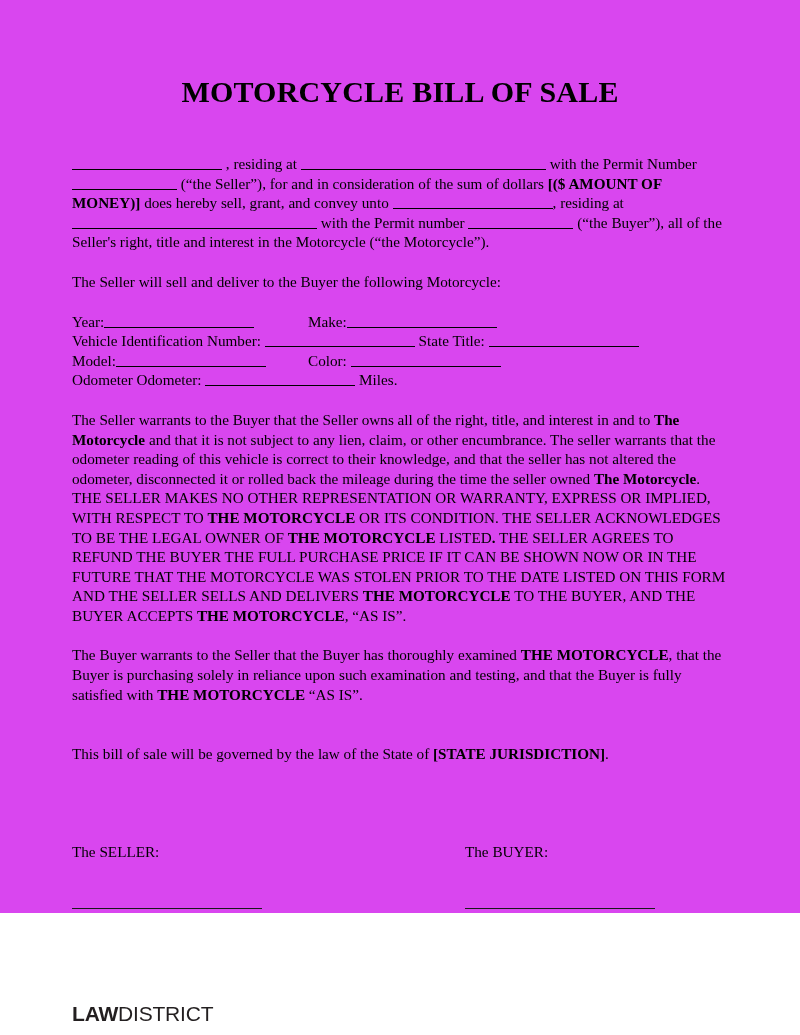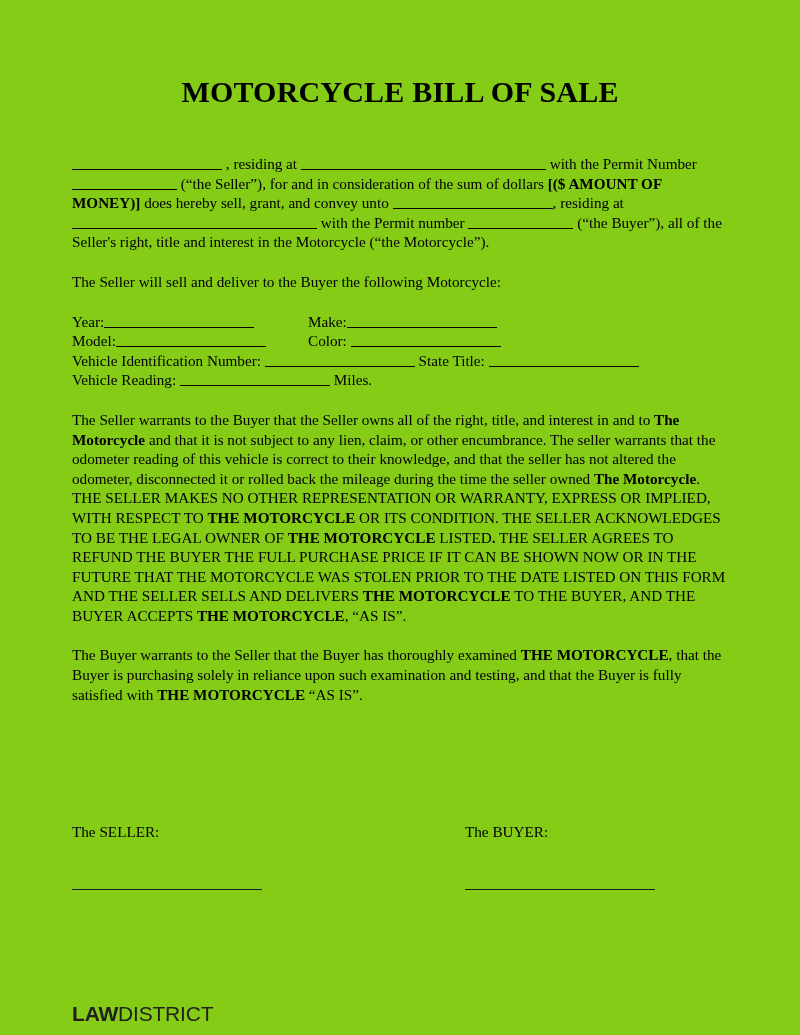--- a/index.html
+++ b/index.html
@@ -12,22 +12,22 @@
     height: 1035px;
     font-family: "Liberation Serif", "DejaVu Serif", serif;
     color: #000000;
     position: relative;
     overflow: hidden;
   }
   .page {
     position: absolute;
     left: 0; top: 0;
     width: 800px;
-    height: 1035px;
-    background: #84cc16;
+    height: 913px;
+    background: #d946ef;
   }
   .content {
     position: absolute;
     left: 72px;
     top: 0;
     width: 656px;
   }
 
   
   .doc-title {
@@ -122,43 +122,44 @@
     <div class="gap-3"></div>
 
     <p class="para">The Seller will sell and deliver to the Buyer the following Motorcycle:</p>
 
     <div class="gap-3"></div>
 
     <div class="veh">
       <div class="veh-row">
         <span class="veh-col1"><span>Year:</span><span class="blank b-150"></span></span><span><span>Make:</span><span class="blank b-150"></span></span>
       </div>
+      <div class="veh-row"><span class="veh-lbl">Vehicle Identification Number:</span> <span class="blank b-150"></span> <span class="veh-lbl">State Title:</span> <span class="blank b-150"></span>
+      </div>
       <div class="veh-row">
         <span class="veh-col1"><span>Model:</span><span class="blank b-150"></span></span><span><span>Color:</span> <span class="blank b-150"></span></span>
       </div>
-      <div class="veh-row"><span class="veh-lbl">Vehicle Identification Number:</span> <span class="blank b-150"></span> <span class="veh-lbl">State Title:</span> <span class="blank b-150"></span>
-      </div>
-      <div class="veh-row"><span class="veh-lbl">Vehicle Reading:</span> <span class="blank b-150"></span> <span>Miles.</span>
+      <div class="veh-row"><span class="veh-lbl">Odometer Odometer:</span> <span class="blank b-150"></span> <span>Miles.</span>
       </div>
     </div>
 
     <div class="gap-3"></div>
 
     <p class="para"><span>The Seller warrants to the Buyer that the Seller owns all of the right, title, and interest in and to</span> <b>The Motorcycle</b> <span>and that it is not subject to any lien, claim, or other encumbrance. The seller warrants that the odometer reading of this vehicle is correct to their knowledge, and that the seller has not altered the odometer, disconnected it or rolled back the mileage during the time the seller owned</span> <b>The Motorcycle</b><span>.</span>
       <span>THE SELLER MAKES NO OTHER REPRESENTATION OR WARRANTY, EXPRESS OR IMPLIED, WITH RESPECT TO</span> <b>THE MOTORCYCLE</b> <span>OR ITS CONDITION. THE SELLER ACKNOWLEDGES TO BE THE LEGAL OWNER OF</span> <b>THE MOTORCYCLE</b> <span>LISTED</span><b>.</b> <span>THE SELLER AGREES TO REFUND THE BUYER THE FULL PURCHASE PRICE IF IT CAN BE SHOWN NOW OR IN THE FUTURE THAT THE MOTORCYCLE WAS STOLEN PRIOR TO THE DATE LISTED ON THIS FORM AND THE SELLER SELLS AND DELIVERS</span> <b>THE MOTORCYCLE</b> <span>TO THE BUYER, AND THE BUYER ACCEPTS</span> <b>THE MOTORCYCLE</b><span>, “AS IS”.</span></p>
 
     <div class="gap-3"></div>
 
     <p class="para"><span>The Buyer warrants to the Seller that the Buyer has thoroughly examined</span> <b>THE MOTORCYCLE</b><span>, that the Buyer is purchasing solely in reliance upon such examination and testing, and that the Buyer is fully satisfied with</span> <b>THE MOTORCYCLE</b> <span>“AS IS”.</span></p>
 
     <div class="gap-3"></div>
 
 
     <div class="gap-3"></div>
 
+    <p class="para"><span>This bill of sale will be governed by the law of the State of</span> <b>[STATE JURISDICTION]</b><span>.</span></p>
 
     <div class="gap-3"></div>
 
 
     <div class="gap-3"></div>
 
     <div class="sig-head"><span class="sig-col-a">The SELLER:</span><span>The BUYER:</span>
     </div>
 
     <div class="sig-lines">

